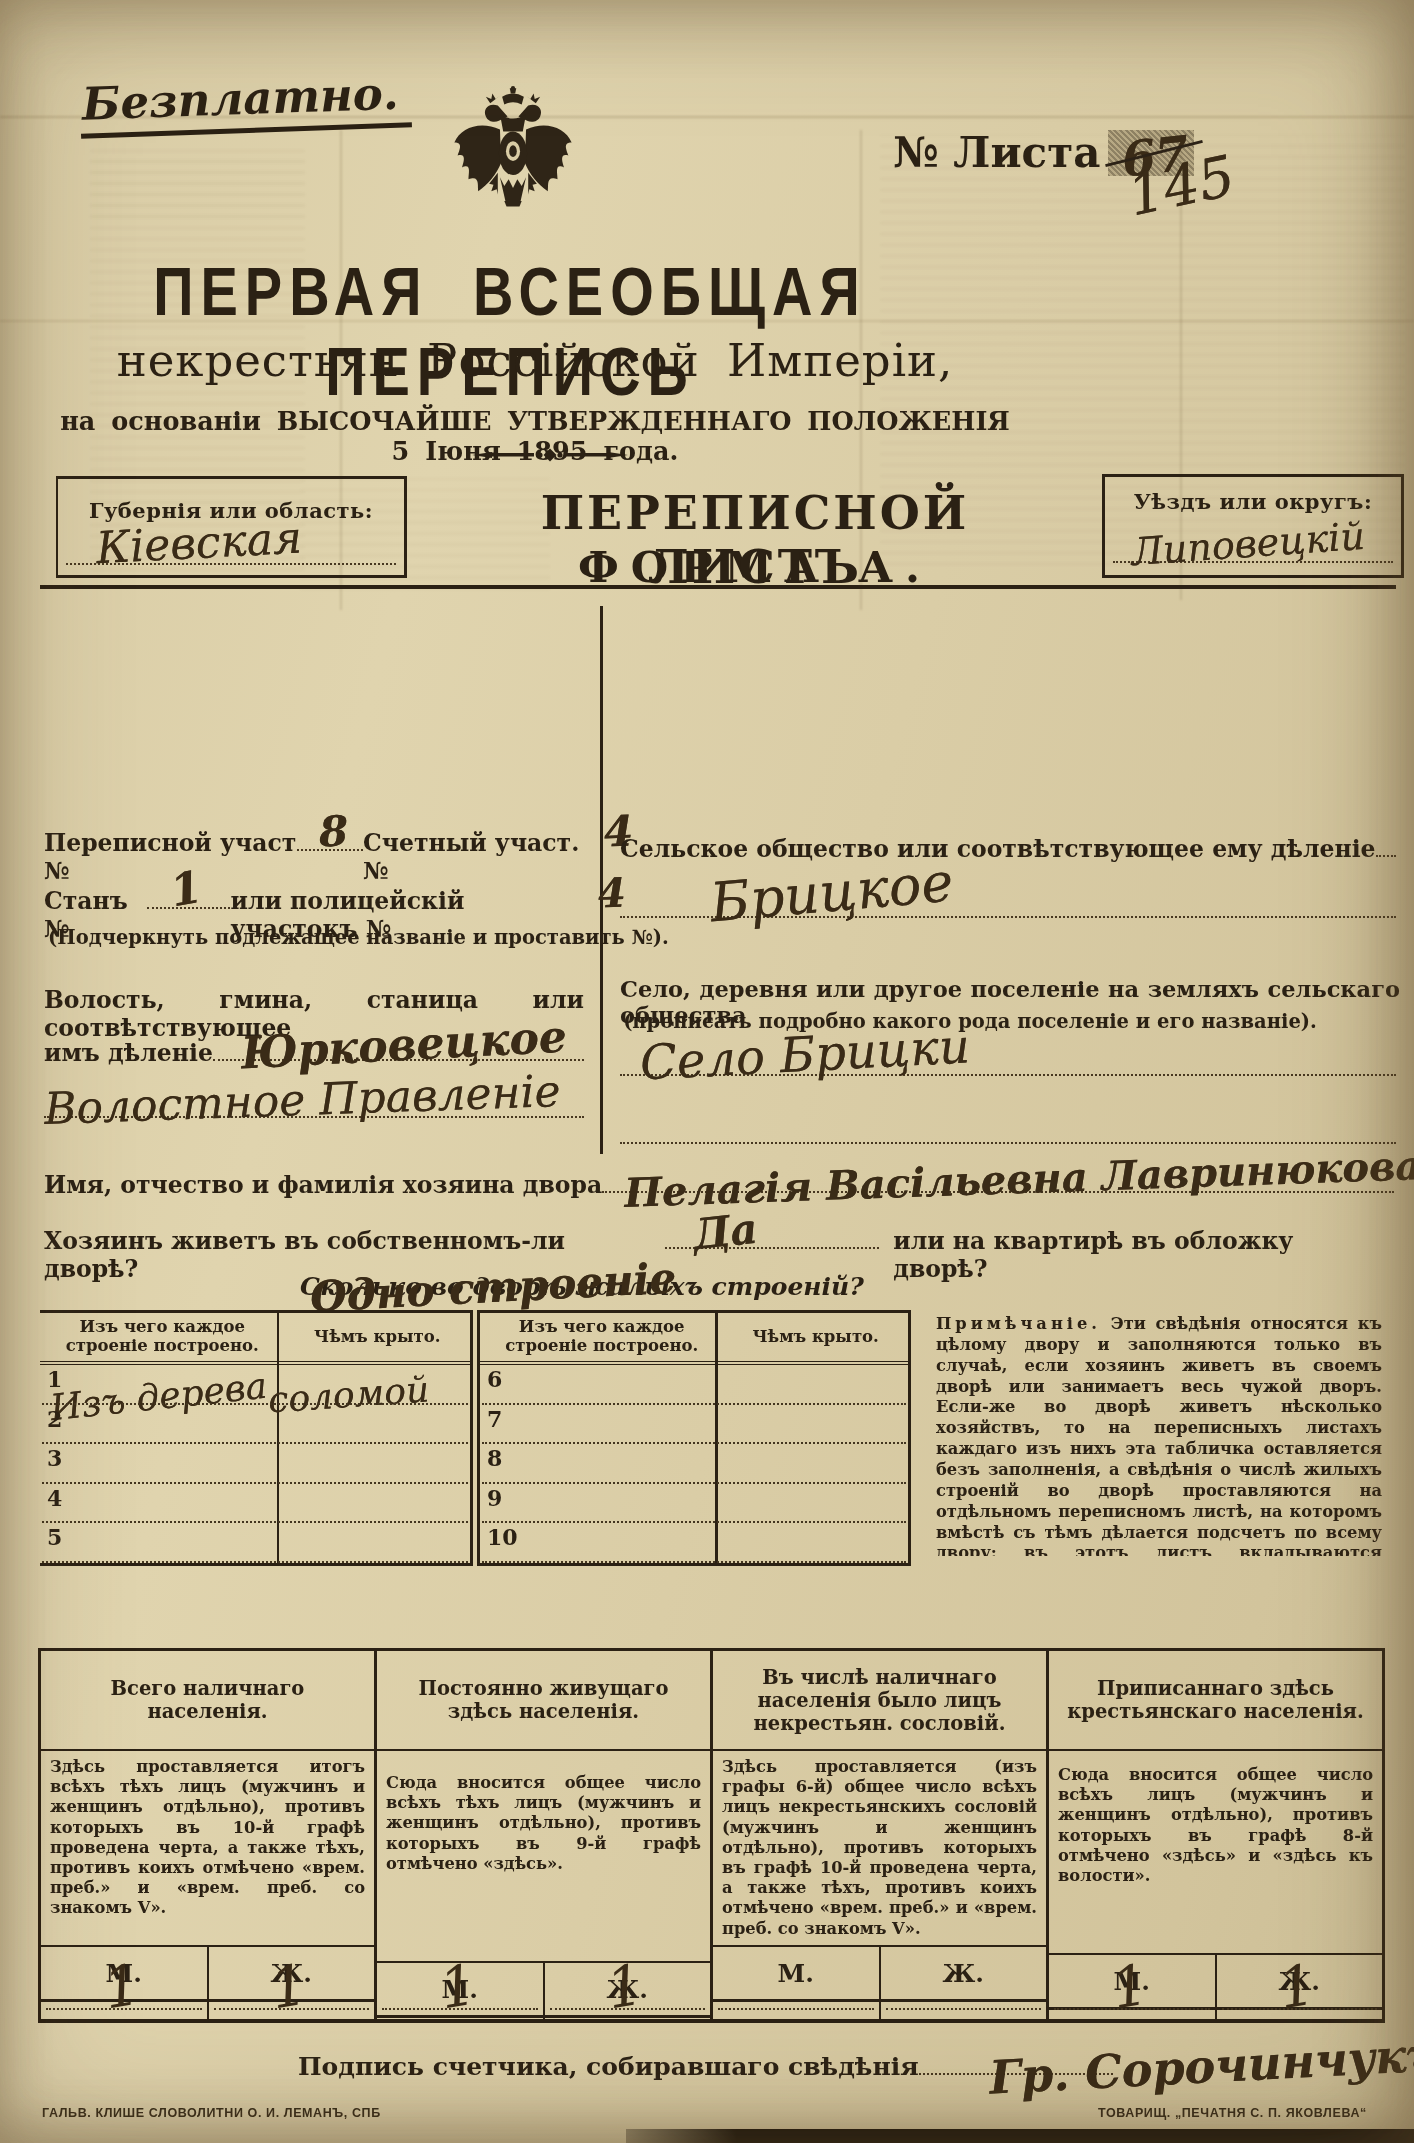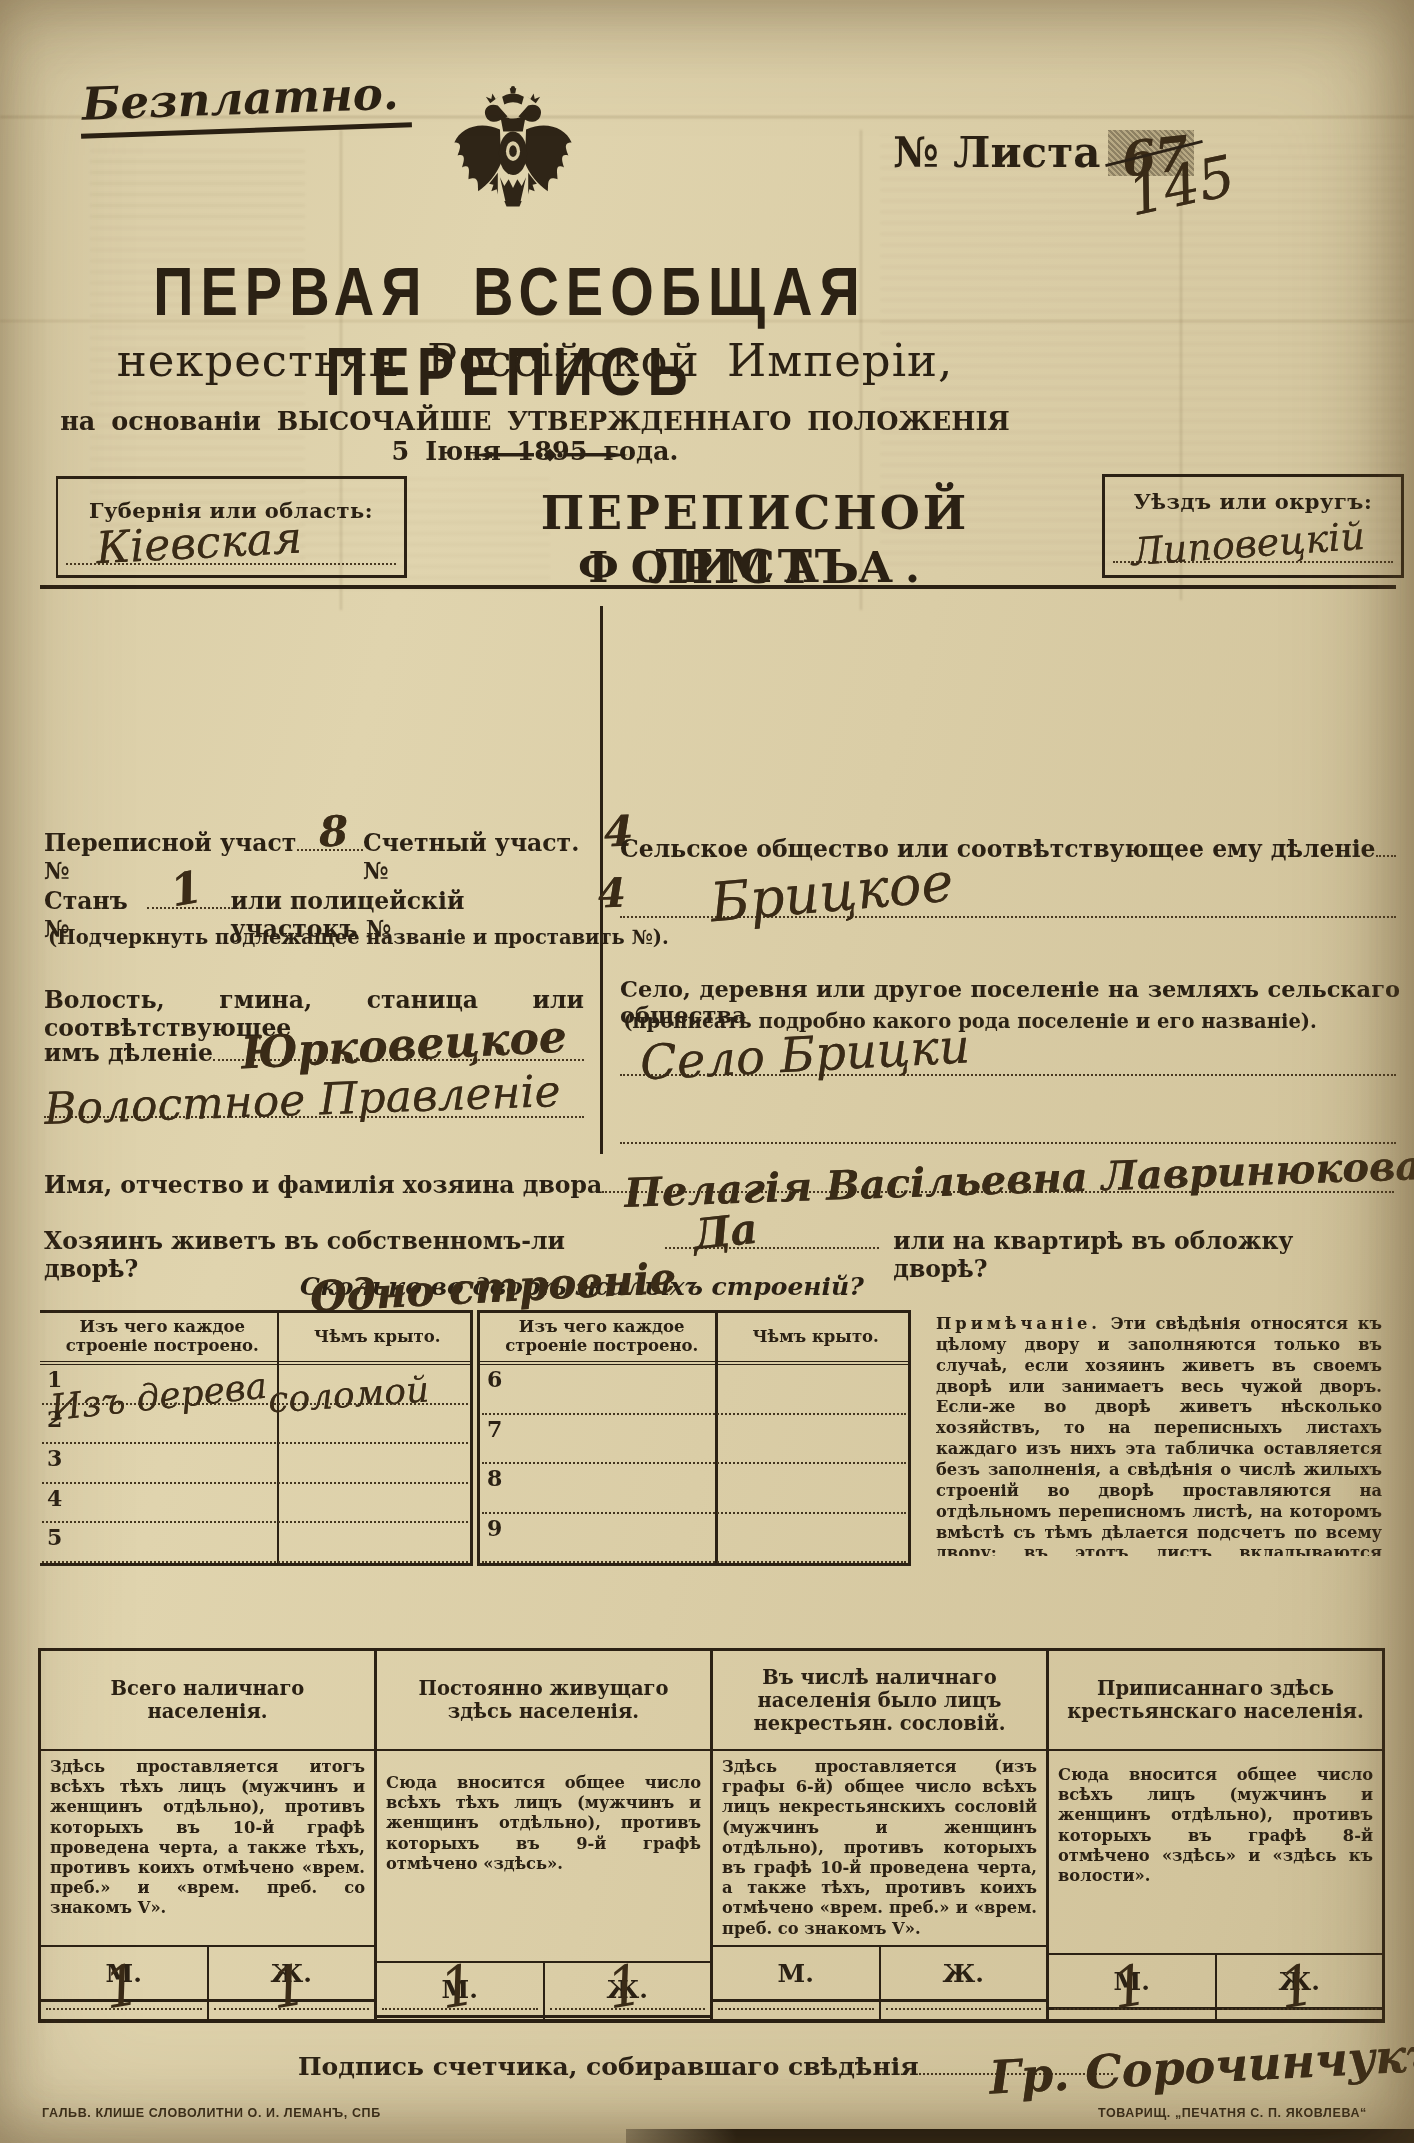--- a/index.html
+++ b/index.html
@@ -274,20 +274,23 @@
       </div>
     <div class="brow">
         <span class="bnum">7</span>
       </div>
     <div class="brow">
         <span class="bnum">8</span>
       </div>
     <div class="brow">
         <span class="bnum">9</span>
       </div>
+    <div class="brow">
+        <span class="bnum">10</span>
+      </div>
   </div>
 
   <div class="abs" style="left:936px;top:1314px;width:446px;height:242px;font-size:16.3px;font-weight:bold;line-height:1.28;text-align:justify;overflow:hidden;">
     <span class="note-title">Примѣчаніе.</span>
     <span>Эти свѣдѣнія относятся къ цѣлому двору и заполняются только въ случаѣ, если хозяинъ живетъ въ своемъ дворѣ или занимаетъ весь чужой дворъ. Если-же во дворѣ живетъ нѣсколько хозяйствъ, то на переписныхъ листахъ каждаго изъ нихъ эта табличка оставляется безъ заполненія, а свѣдѣнія о числѣ жилыхъ строеній во дворѣ проставляются на отдѣльномъ переписномъ листѣ, на которомъ вмѣстѣ съ тѣмъ дѣлается подсчетъ по всему двору; въ этотъ листъ вкладываются переписные листы отдѣльныхъ хозяйствъ двора, какъ въ обложку.</span>
   </div>
 
 
   <div id="count-table">
 

